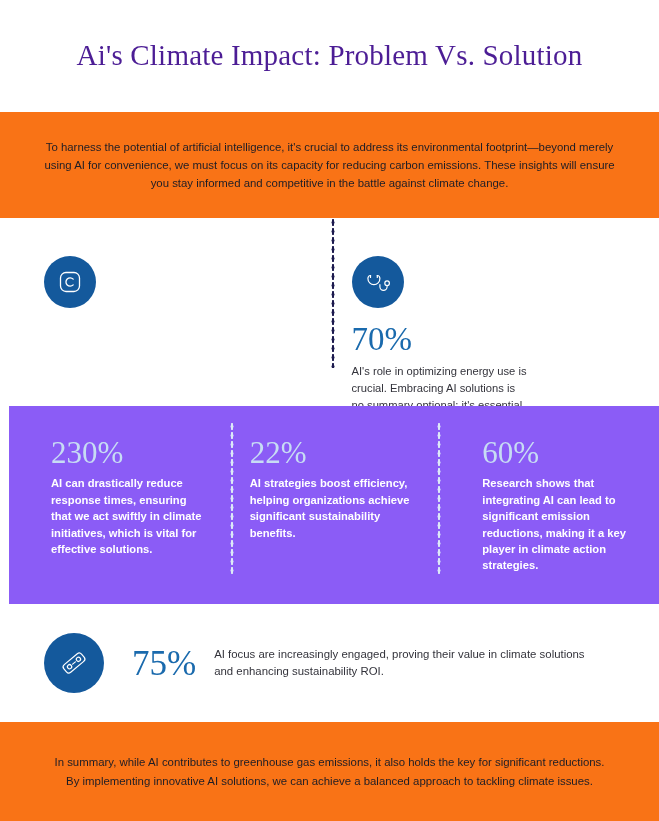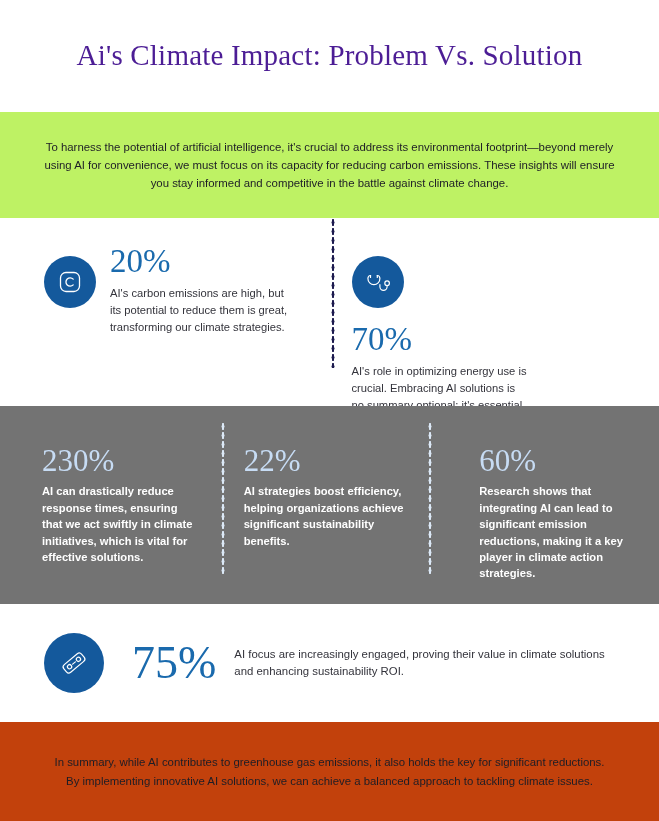--- a/index.html
+++ b/index.html
@@ -24,21 +24,21 @@
     font-size:29px;
     line-height:1.28;
     color:#4c1d95;
     text-align:left;
     font-weight:400;
     letter-spacing:.2px;
   }
 
   
   .intro-band {
-    background:#bef264;
+    background:#f97316;
     height:106px;
     display:flex;
     align-items:center;
     justify-content:center;
     padding:0 34px;
   }
   .intro-text {
     font-size:11.4px;
     line-height:1.58;
     color:#1d1d26;
@@ -95,25 +95,26 @@
     position:absolute;
     width:4px;
     background-image:radial-gradient(#1c1a4e 1.4px, transparent 1.6px);
     background-size:4px 9px;
     background-repeat:repeat-y;
   }
   .vdots.c1 { left:331px; top:0px; height:150px; }
 
   
   .dark-band {
-    background:#737373;
+    background:#8b5cf6;
     height:198px;
     display:flex;
     position:relative;
-    padding:38px 0 0 0;
+    padding:30px 0 0 0;
+    margin-left:9px;
   }
   .dcol {
     width:33.33%;
     padding:0 22px 0 42px;
   }
   .dcol.c2 { padding-left:24px; padding-right:28px; }
   .dcol.c3 { padding-left:40px; padding-right:22px; }
   .pct-light {
     font-family:"Liberation Serif", serif;
     font-size:31px;
@@ -138,36 +139,36 @@
   
   .row75 {
     height:118px;
     display:flex;
     align-items:center;
     padding:0 40px 0 44px;
     gap:0;
   }
   .pct75 {
     font-family:"Liberation Serif", serif;
-    font-size:46px;
+    font-size:35px;
     color:#1a6aad;
     margin-left:28px;
     margin-right:18px;
     line-height:1;
   }
   .desc75 {
     font-size:11.4px;
     line-height:1.5;
     color:#33333b;
     max-width:380px;
   }
 
   
   .footer-band {
-    background:#c2410c;
+    background:#f97316;
     height:99px;
     display:flex;
     align-items:center;
     justify-content:center;
     padding:0 40px;
   }
   .footer-text {
     font-size:11.4px;
     line-height:1.58;
     color:#1d1d26;
@@ -191,24 +192,20 @@
 <div class="white-stats">
 
   <div class="wcol first">
     <div class="circle">
       <span>
         <svg width="26" height="26" viewBox="0 0 26 26" fill="none" stroke="#ffffff" stroke-width="1.3">
           <rect x="3.5" y="3.5" width="19" height="19" rx="5.5"></rect>
           <path d="M16.2 10.1a4.2 4.2 0 1 0 0 5.8" stroke-linecap="round"></path>
         </svg>
       </span>
-    </div>
-    <div class="wbody">
-      <div class="pct-serif">20%</div>
-      <div class="wdesc">AI's carbon emissions are high, but its potential to reduce them is great, transforming our climate strategies.</div>
     </div>
   </div>
 
   <div class="wcol second">
     <div class="circle">
       <span>
         <svg width="28" height="26" viewBox="0 0 28 26" fill="none" stroke="#ffffff" stroke-width="1.2" stroke-linecap="round">
           <path d="M6.5 6.5c-1.6 0-2.6 1.3-2.6 3 0 3.4 2.7 6.2 6 6.2s6-2.8 6-6.2c0-1.7-1-3-2.6-3"></path>
           <path d="M6.5 6.5v2"></path>
           <path d="M13.3 6.5v2"></path>

